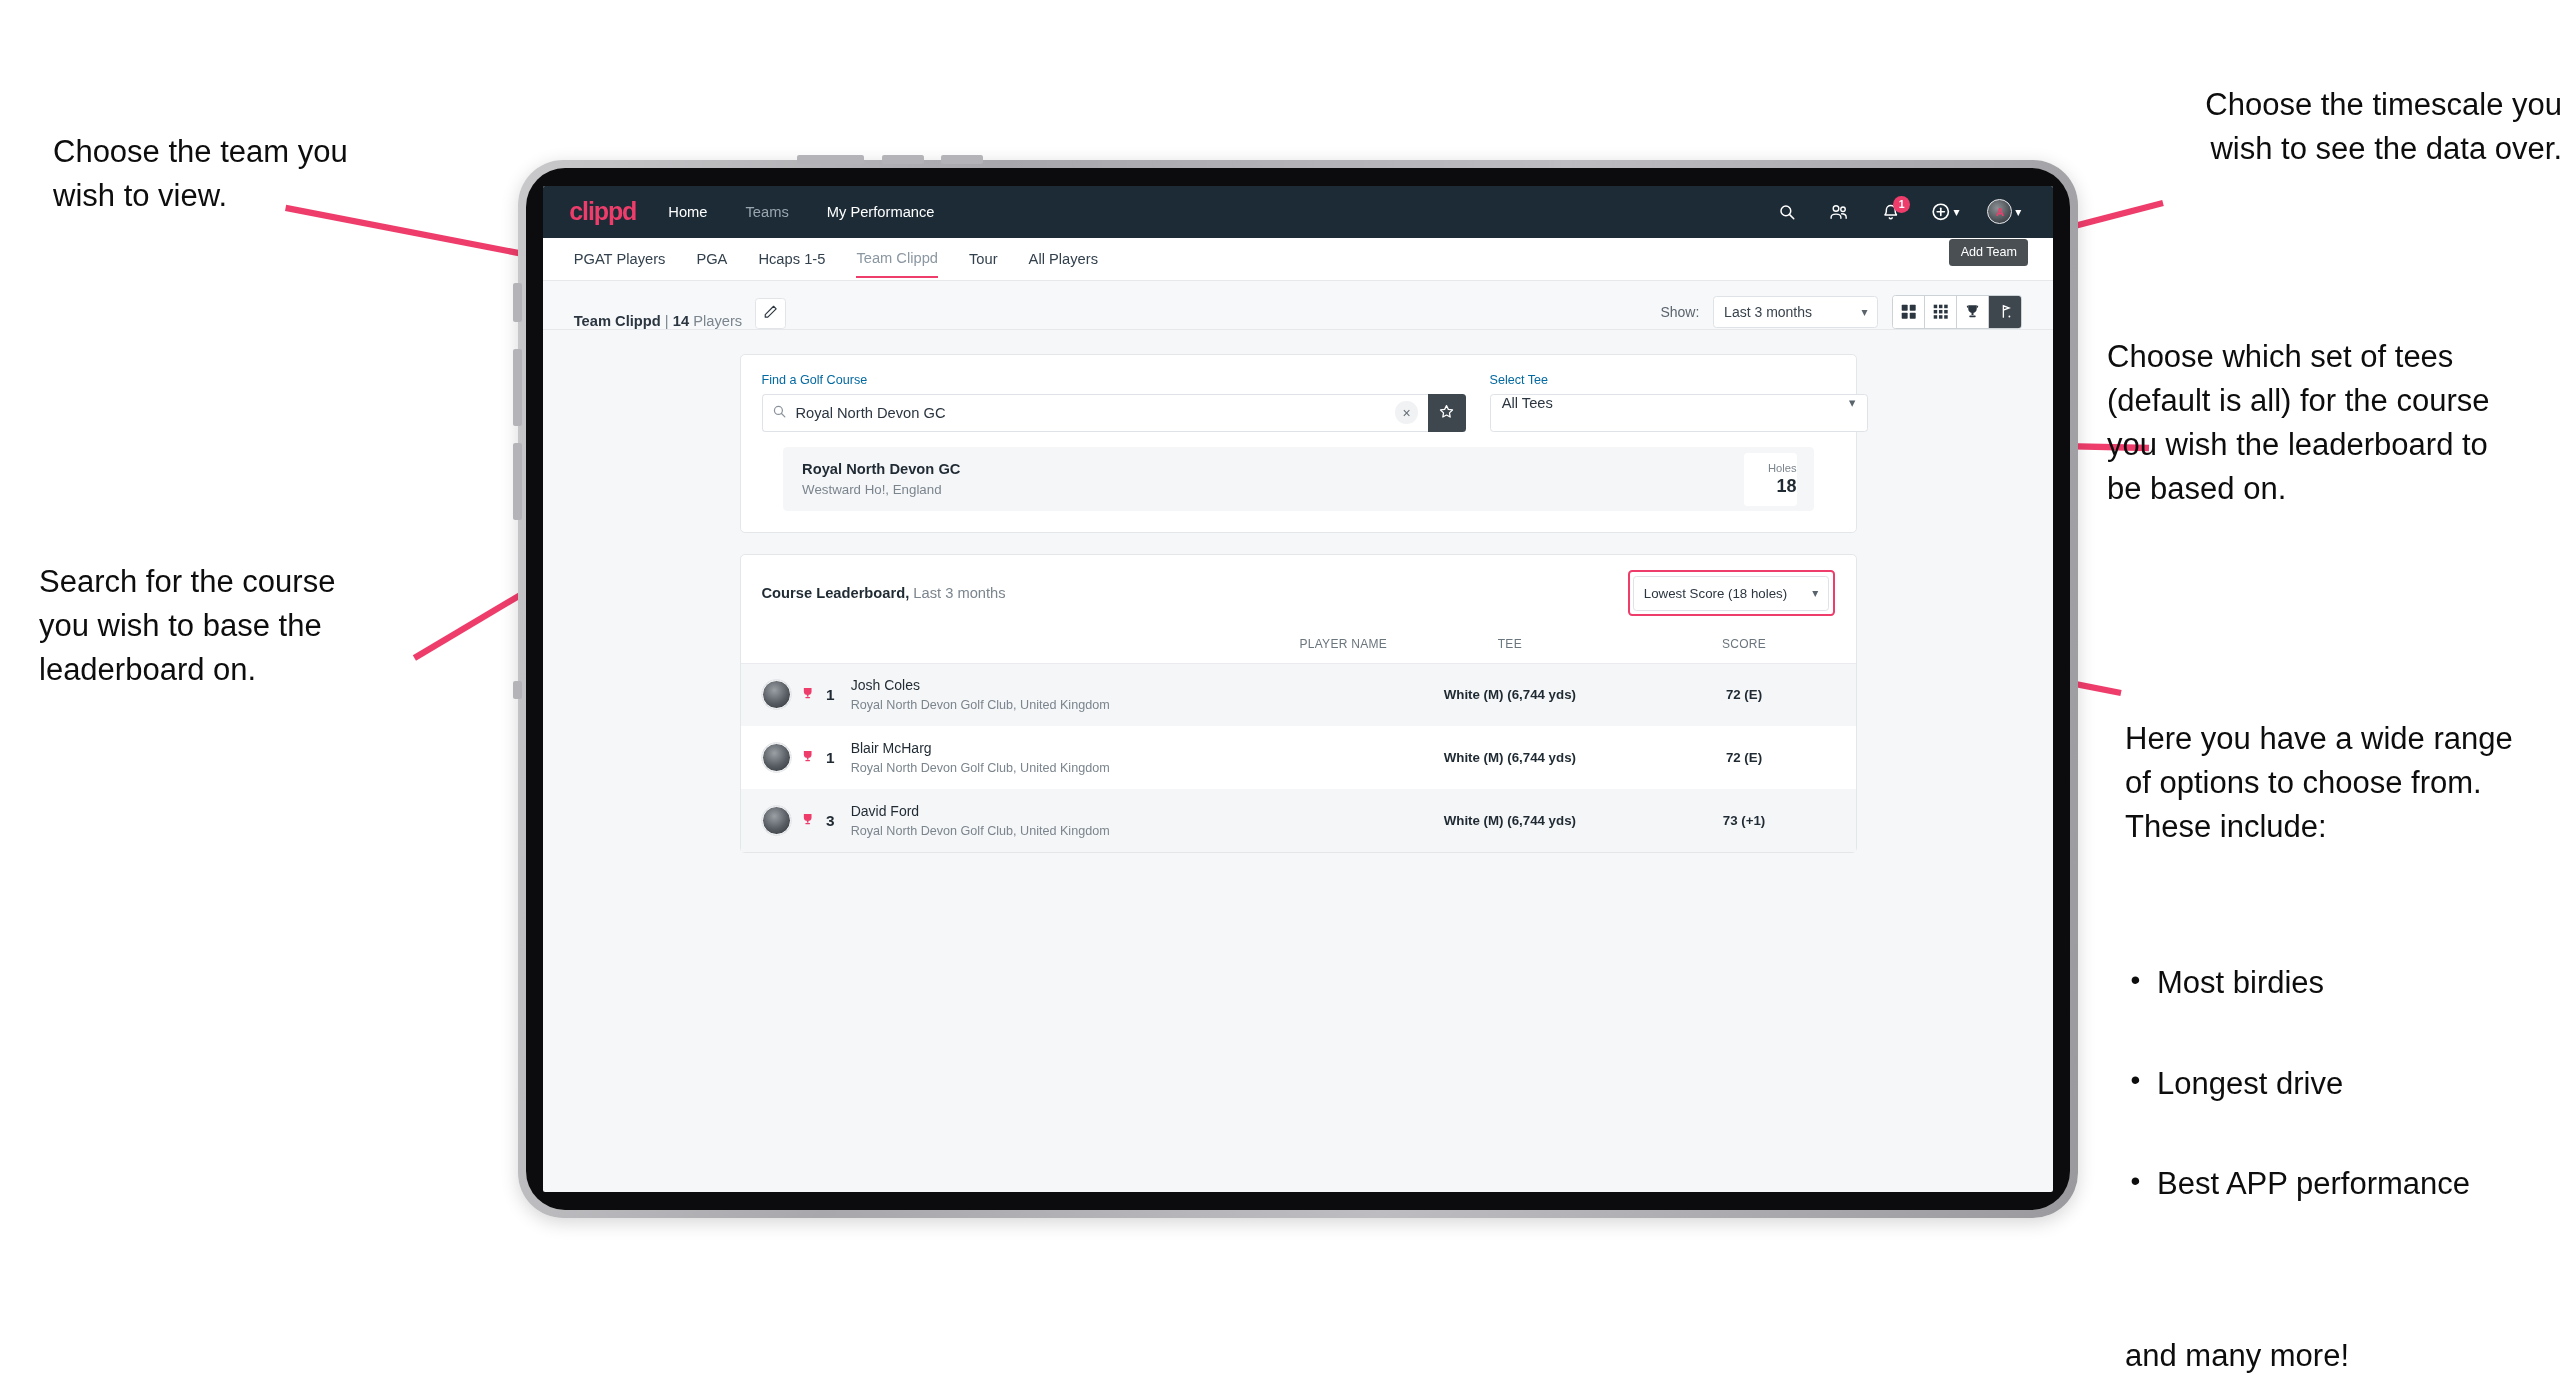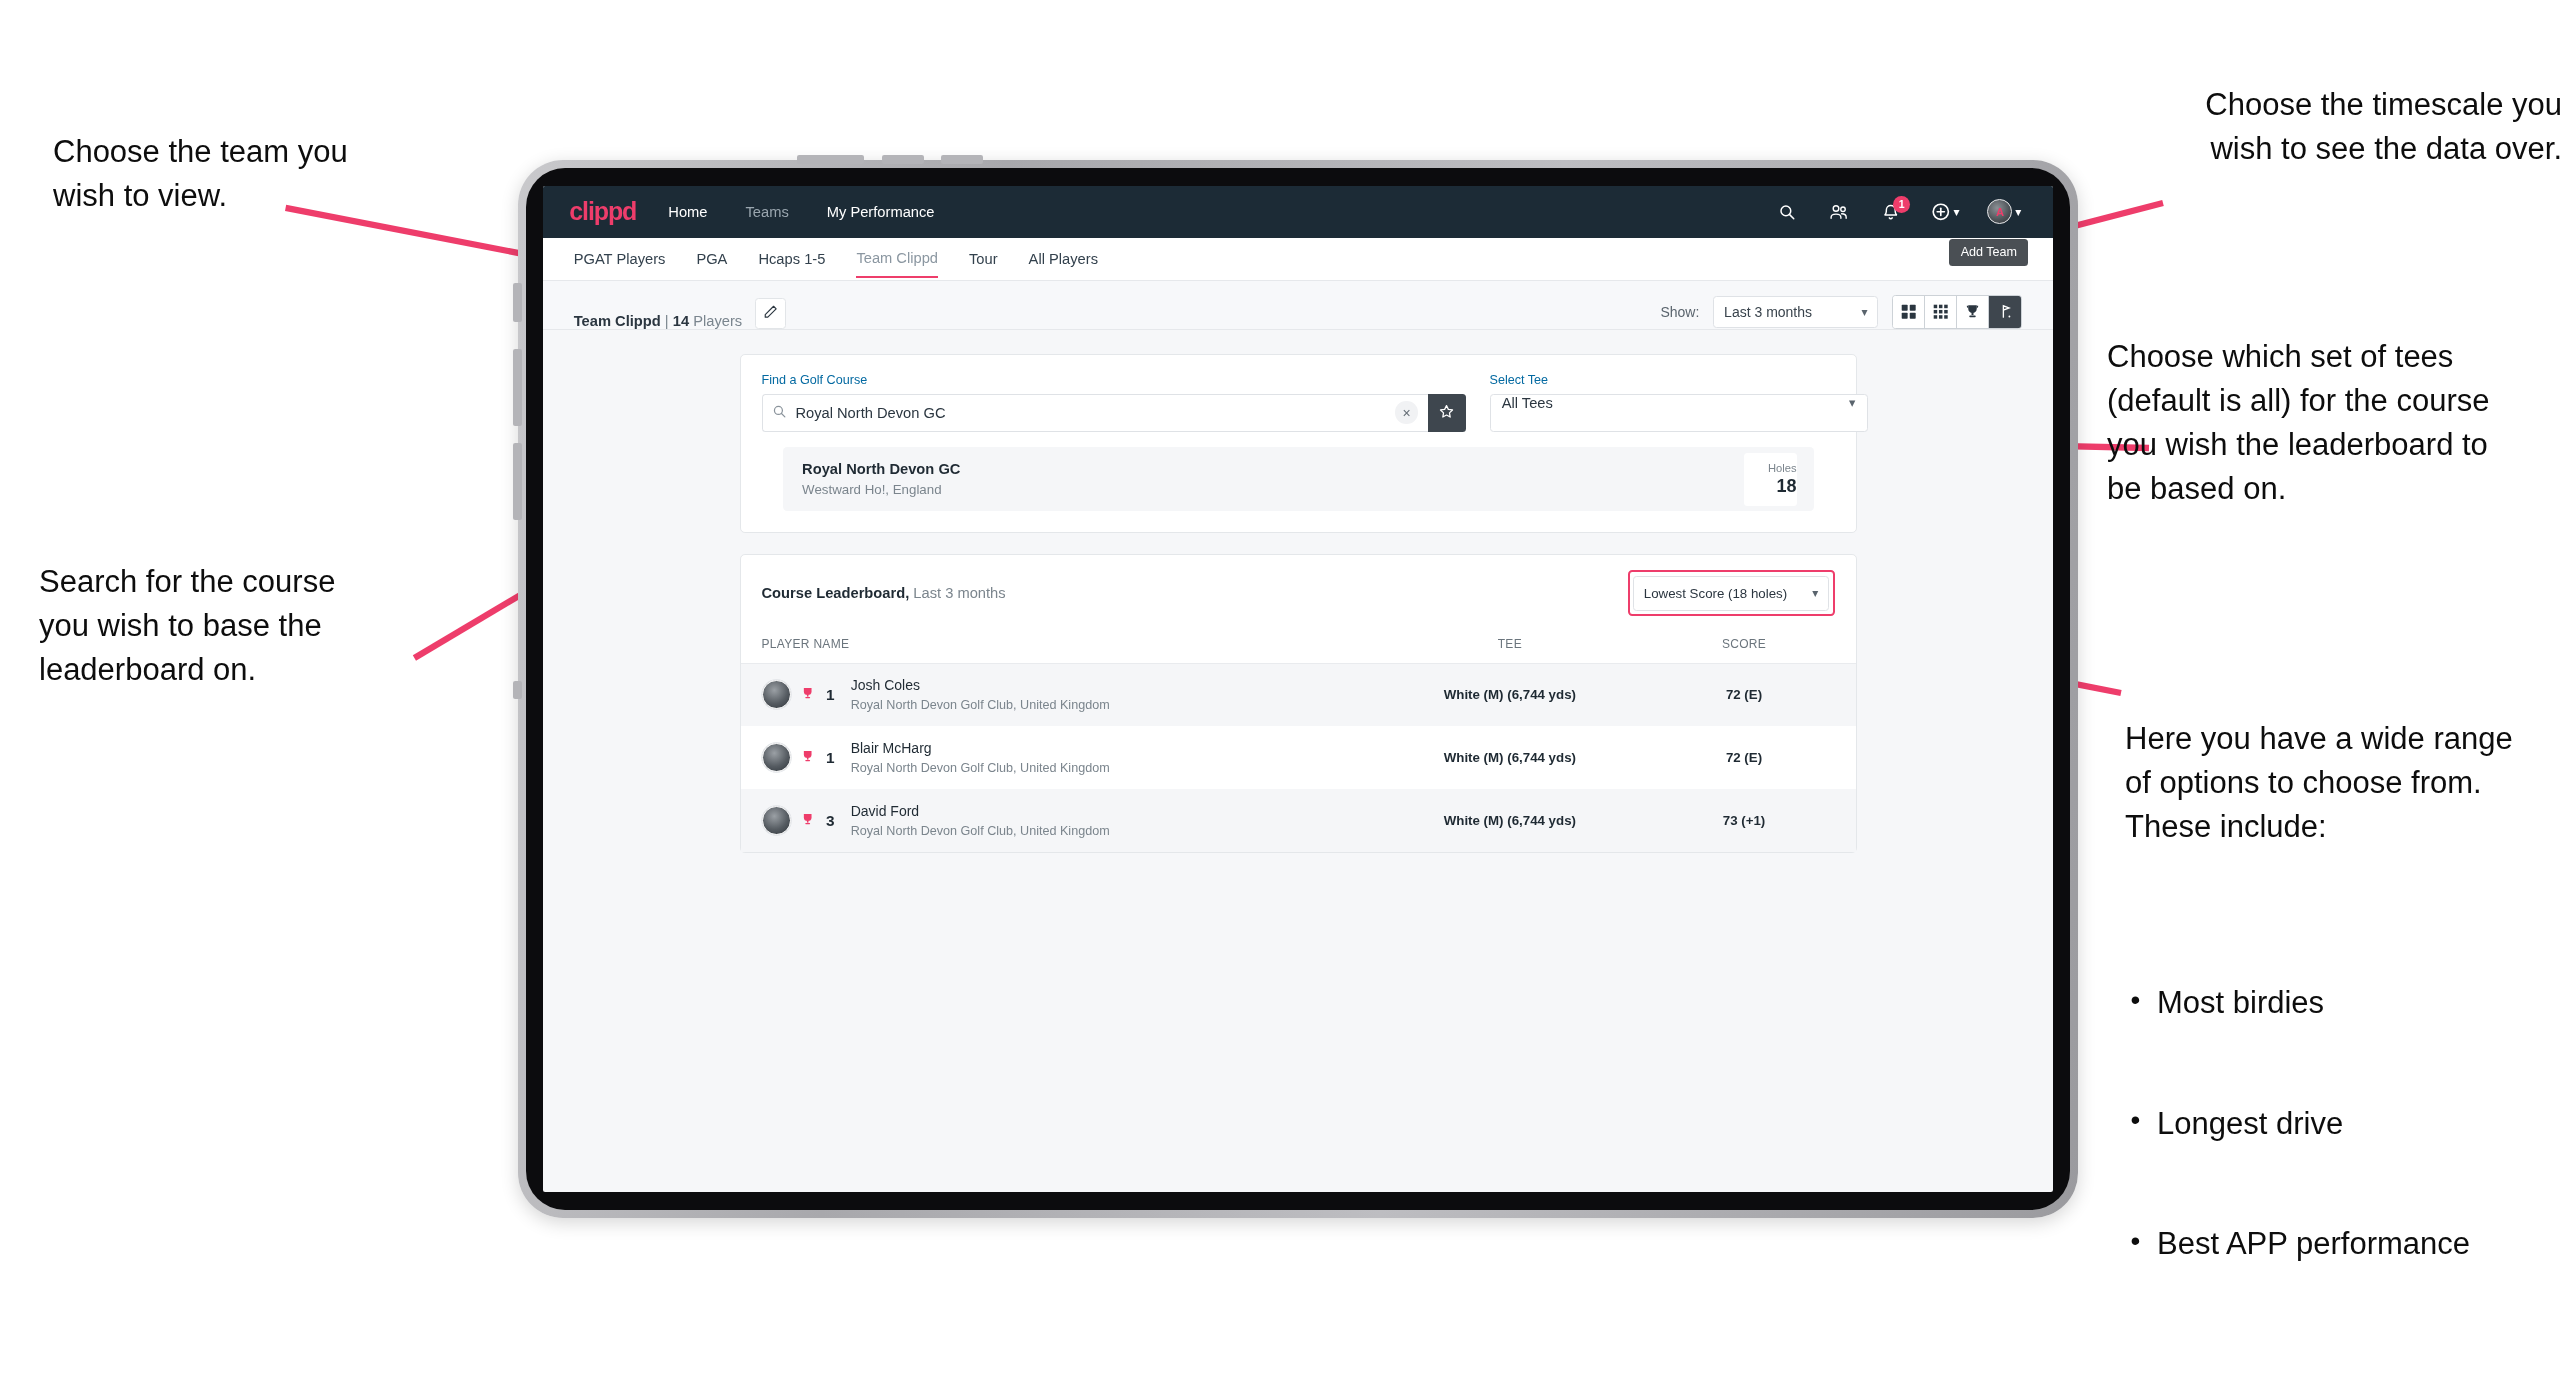--- a/index.html
+++ b/index.html
@@ -15,21 +15,21 @@
   .anno {
     position: absolute;
     color: #0d0d0d;
     font-size: 31px;
     line-height: 1.42;
     font-family: "Liberation Sans", sans-serif;
     white-space: pre-line;
   }
   .anno.bullets { font-size: 31px; }
   .anno ul { list-style: none; margin: 24px 0 0 0; }
-  .anno ul li { position: relative; padding-left: 32px; margin-bottom: 12.6px; margin-top: 20px; }
+  .anno ul li { position: relative; padding-left: 32px; margin-bottom: 12.6px; }
   .anno ul li:before {
     content: "\2022"; position: absolute; left: 5.6px; top: -1.4px; font-size: 28px;
   }
   .anno .tail { margin-top: 26.6px; display: block; }
 
   svg.arrows { position: absolute; left: 0; top: 0; width: 2576px; height: 1386px; pointer-events: none; }
 
   
   #tablet {
     position: absolute; left: 518px; top: 160px;
@@ -184,21 +184,21 @@
   .lb-select {
     width: 196px; height: 35px; border: 0.7px solid #dfe2e6; border-radius: 3.5px;
     background: #fff; display: flex; align-items: center; padding: 0 9.8px;
     font-size: 13.3px; color: #2b3640; justify-content: flex-end;
   }
   .lb-select .chev { margin-left: auto; font-size: 12px; color: #5a646d; }
 
   table.lb { width: 100%; border-collapse: collapse; }
   table.lb th {
     font-size: 12px; color: #6b757d; font-weight: 400; letter-spacing: 0.3px;
-    text-align: left; padding: 7px 0 11.2px; border-bottom: 0.7px solid #e9ebee;
+    text-align: right; padding: 7px 0 11.2px; border-bottom: 0.7px solid #e9ebee;
   }
   table.lb th.c { text-align: center; }
   table.lb td { padding: 0; vertical-align: middle; }
   tr.lbrow { height: 63px; }
   tr.lbrow.alt { background: #f5f6f8; }
   .pcell { display: flex; align-items: center; padding-left: 21px; }
   .pavatar {
     width: 29px; height: 29px; border-radius: 50%; flex: 0 0 29px;
     background: radial-gradient(circle at 42% 34%, #9ba0a5 0%, #565c62 55%, #2f343a 100%);
     border: 1.4px solid #fff; box-shadow: 0 0 0 0.7px #dfe2e6;

